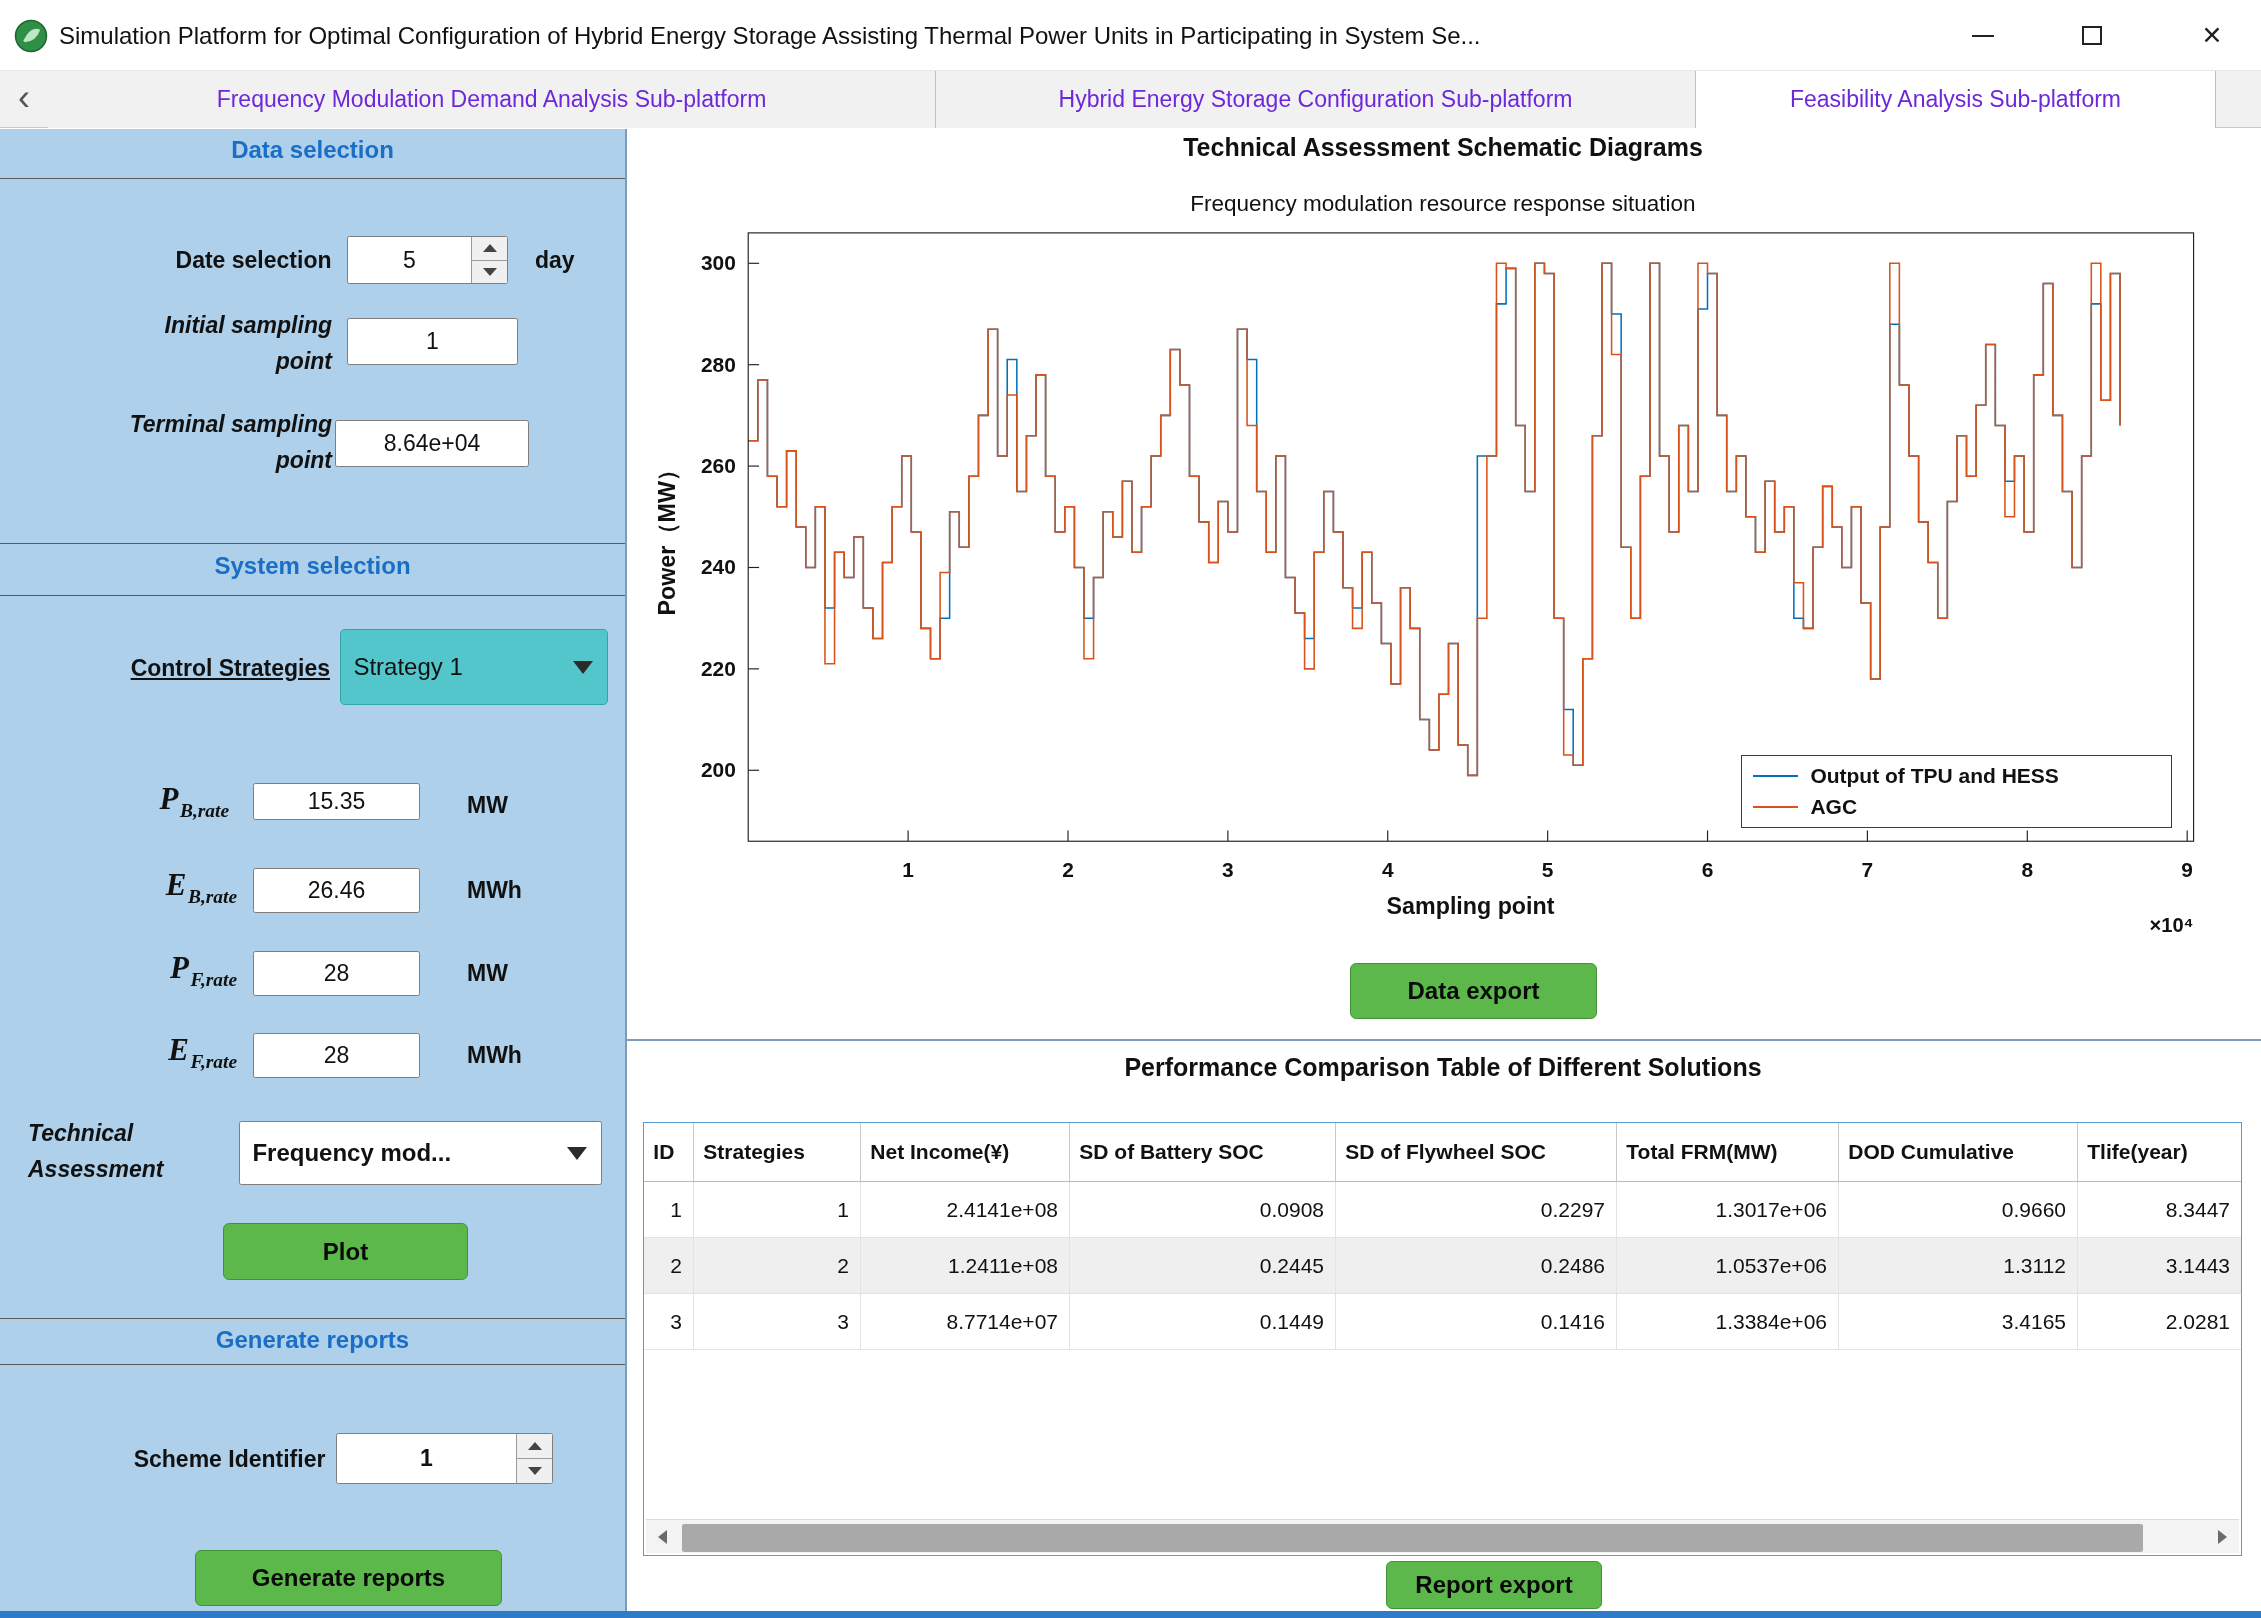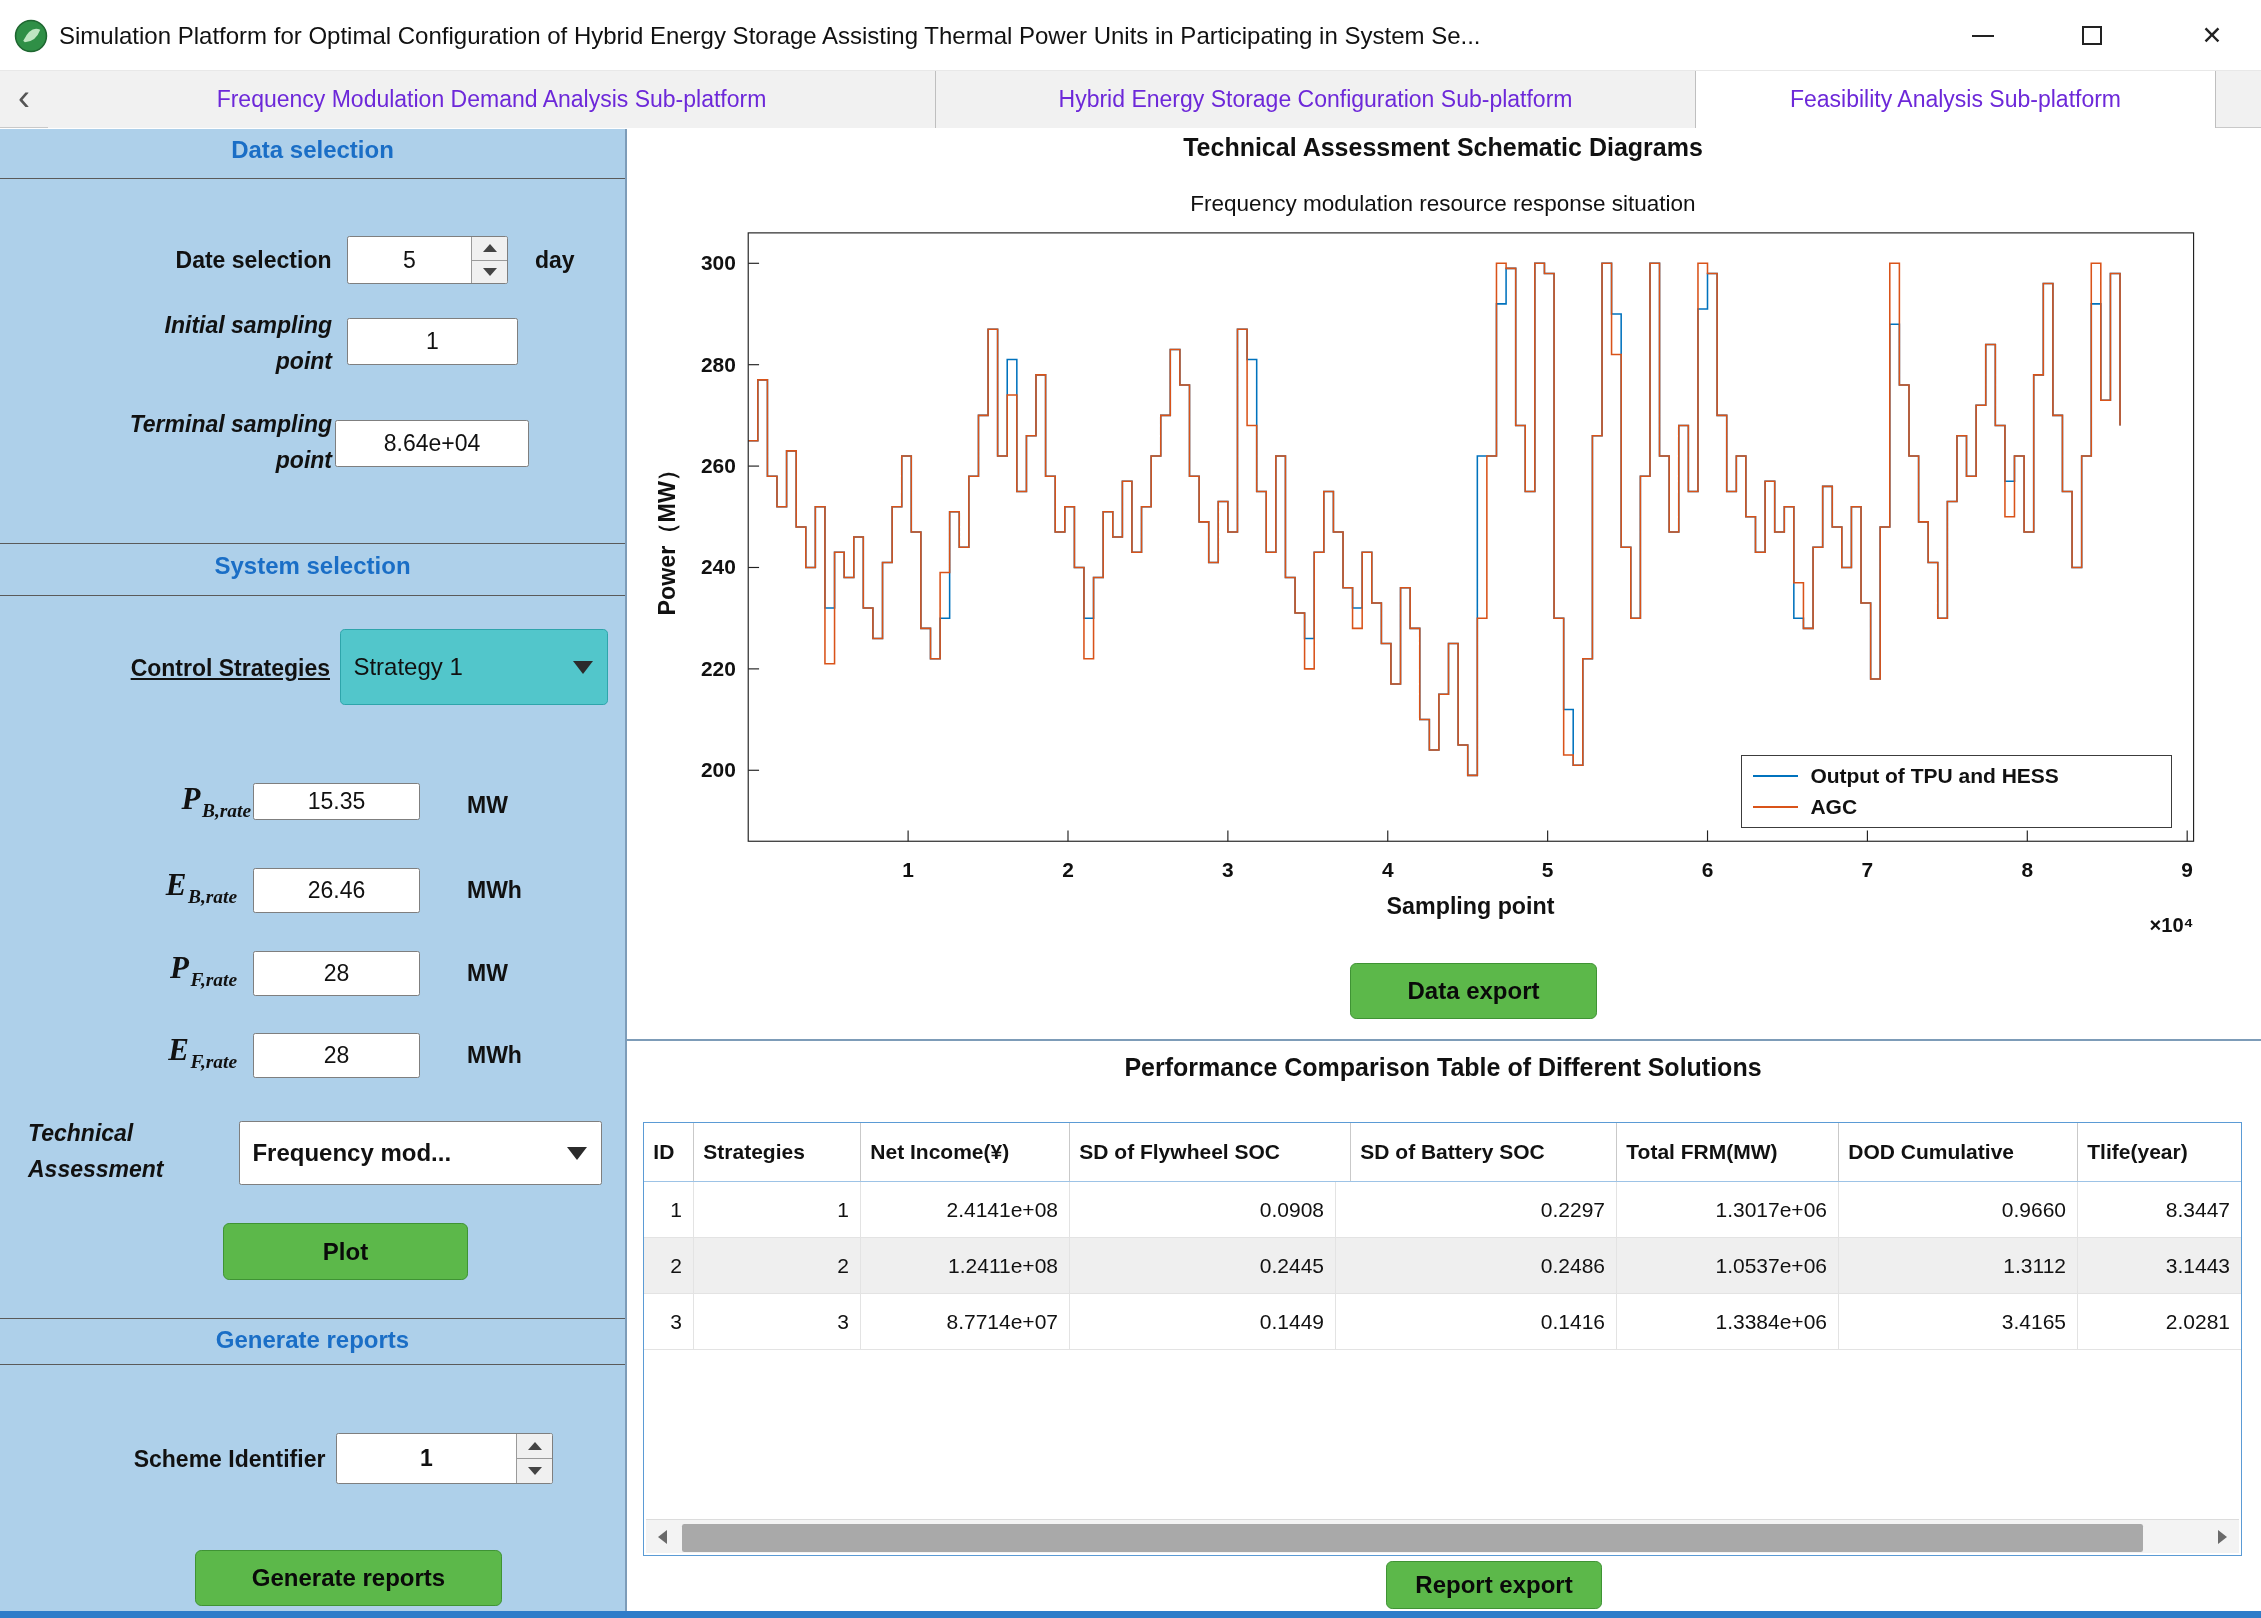--- a/index.html
+++ b/index.html
@@ -153,21 +153,21 @@
 <div class="abs hline" style="top:543px;"></div>
 <div class="abs section-title" style="top:552px;">System selection</div>
 <div class="abs hline" style="top:595px;"></div>
 
 <div class="abs lbl right vcenter" style="left:14px;width:316px;top:645px;height:47px;text-decoration:underline;">Control Strategies</div>
 <div class="abs dropdown teal" style="left:340px;top:629px;width:268px;height:76px;">
   <span class="dd-text" style="font-weight:400;">Strategy 1</span>
   <span class="dd-arrow"></span>
 </div>
 
-<div class="abs serif-label" style="left:61px;width:190px;top:781px;">
+<div class="abs serif-label" style="left:39px;width:190px;top:781px;">
   <span class="serif-letter">P</span><span class="serif-sub">B,rate</span>
 </div>
 <input class="abs tfield" style="left: 253px; top: 783px; width: 167px; height: 37px;" value="15.35">
 <div class="abs lbl vcenter" style="left:467px;top:783px;height:45px;width:109px;">MW</div>
 
 <div class="abs serif-label" style="left:47px;width:190px;top:867px;">
   <span class="serif-letter">E</span><span class="serif-sub">B,rate</span>
 </div>
 <input class="abs tfield" style="left: 253px; top: 868px; width: 167px; height: 45px;" value="26.46">
 <div class="abs lbl vcenter" style="left:467px;top:868px;height:45px;width:109px;">MWh</div>
@@ -275,22 +275,22 @@
   </button>
 
 <div class="abs mid-divider"></div>
 <div class="abs table-title" style="top:1053px;">Performance Comparison Table of Different Solutions</div>
 
 <div class="abs table-wrap">
   <div class="t-header" id="table-header">
       <div class="t-hcell" style="width: 50px;">ID</div>
       <div class="t-hcell" style="width: 167px;">Strategies</div>
       <div class="t-hcell" style="width: 209px;">Net Income(¥)</div>
+      <div class="t-hcell" style="width: 266px;">SD of Battery SOC</div>
       <div class="t-hcell" style="width: 281px;">SD of Flywheel SOC</div>
-      <div class="t-hcell" style="width: 266px;">SD of Battery SOC</div>
       <div class="t-hcell" style="width: 222px;">Total FRM(MW)</div>
       <div class="t-hcell" style="width: 239px;">DOD Cumulative</div>
       <div class="t-hcell" style="width: 165px; flex: 1 1 0%; border-right: none;">Tlife(year)</div>
     </div>
   <div id="table-body">
       <div class="t-row">
         <div class="t-cell" style="width: 50px;">1</div>
         <div class="t-cell" style="width: 167px;">1</div>
         <div class="t-cell" style="width: 209px;">2.4141e+08</div>
         <div class="t-cell" style="width: 266px;">0.0908</div>

